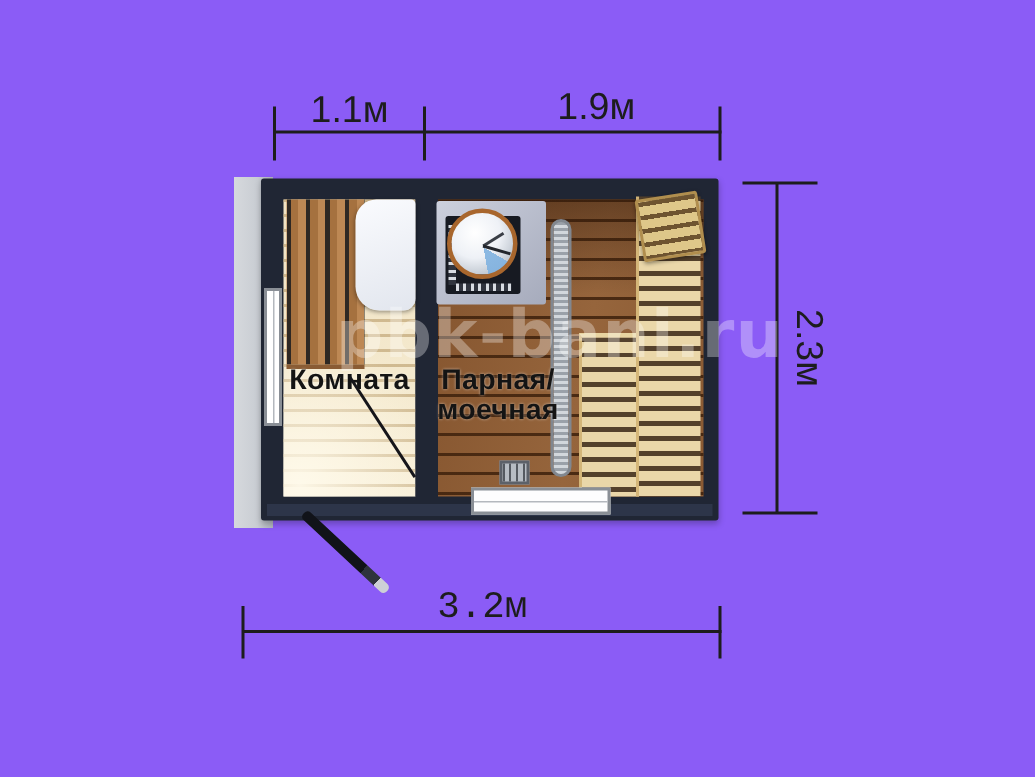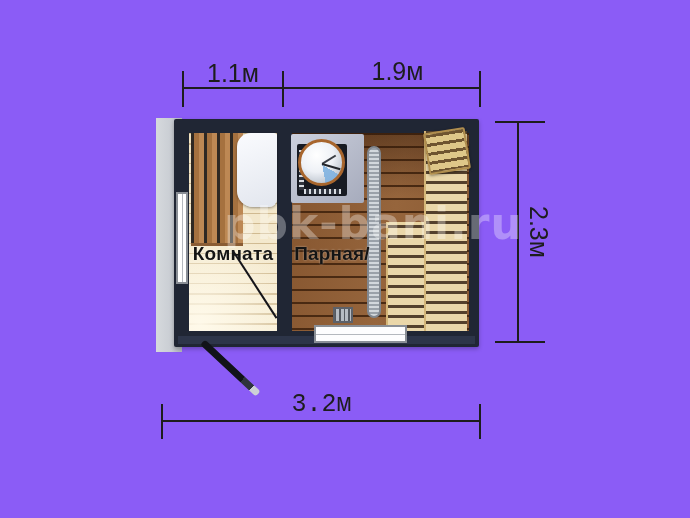--- a/index.html
+++ b/index.html
@@ -220,15 +220,16 @@
   <div id="window-bottom"></div>
   <div id="partition-door-swing"></div>
   <div id="entrance-door-leaf"></div>
 
   <div id="watermark">pbk-bani.ru</div>
   <div class="room-label" id="rest-label">
     <div>Комната</div>
   </div>
   <div class="room-label" id="steam-label">
     <div>Парная/</div>
+    <div>моечная</div>
   </div>
 
 </div>
 
 </body></html>

